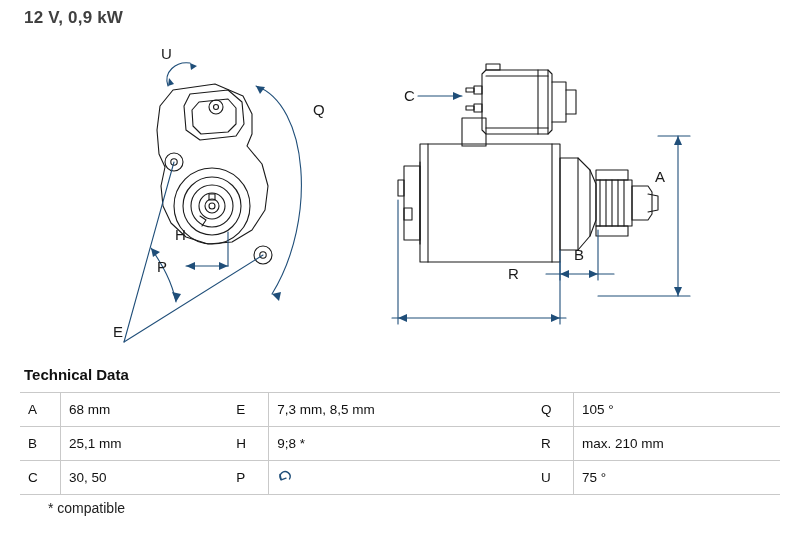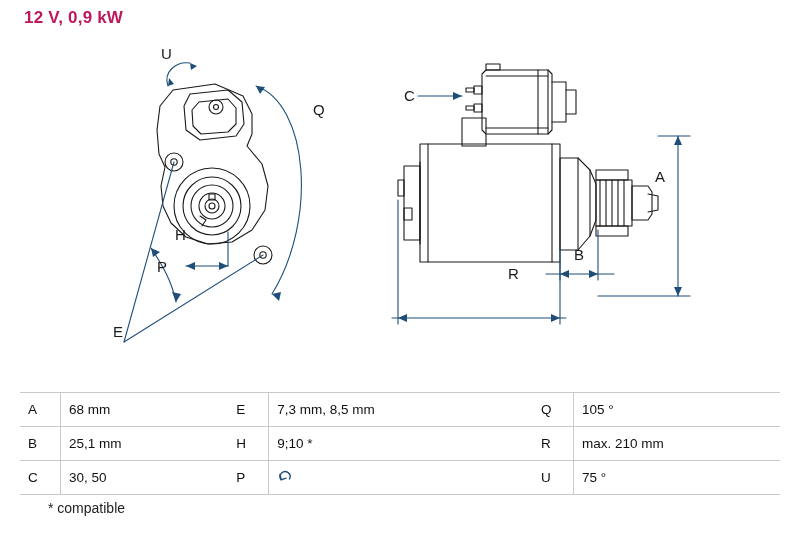--- a/index.html
+++ b/index.html
@@ -20,21 +20,21 @@
     width: 800px;
     height: 533px;
   }
   .title {
     position: absolute;
     left: 24px;
     top: 8px;
     font-size: 17px;
     font-weight: bold;
     letter-spacing: 0.2px;
-    color: #be185d;
+    color: #404040;
   }
 
   .drawing {
     position: absolute;
     left: 0;
     top: 34px;
     width: 800px;
     height: 320px;
   }
 
@@ -230,39 +230,40 @@
 
       <g fill="#1a1a1a" stroke="none" font-family="Liberation Sans, sans-serif" font-size="15">
         <text x="404" y="67">C</text>
         <text x="655" y="148">A</text>
         <text x="574" y="226">B</text>
         <text x="508" y="245">R</text>
       </g>
     </g>
   </svg>
 
+  <div class="tech-title">Technical Data</div>
 
   <table class="tech-table">
     <tbody>
       <tr class="first">
         <td class="k">A</td>
         <td class="v">68 mm</td>
         <td class="col-gap"></td>
         <td class="k">E</td>
         <td class="v">7,3 mm, 8,5 mm</td>
         <td class="col-gap"></td>
         <td class="k">Q</td>
         <td class="v">105 °</td>
       </tr>
       <tr>
         <td class="k">B</td>
         <td class="v">25,1 mm</td>
         <td class="col-gap"></td>
         <td class="k">H</td>
-        <td class="v">9;10 *</td>
+        <td class="v">9;8 *</td>
         <td class="col-gap"></td>
         <td class="k">R</td>
         <td class="v">max. 210 mm</td>
       </tr>
       <tr>
         <td class="k">C</td>
         <td class="v">30, 50</td>
         <td class="col-gap"></td>
         <td class="k">P</td>
         <td class="v">

